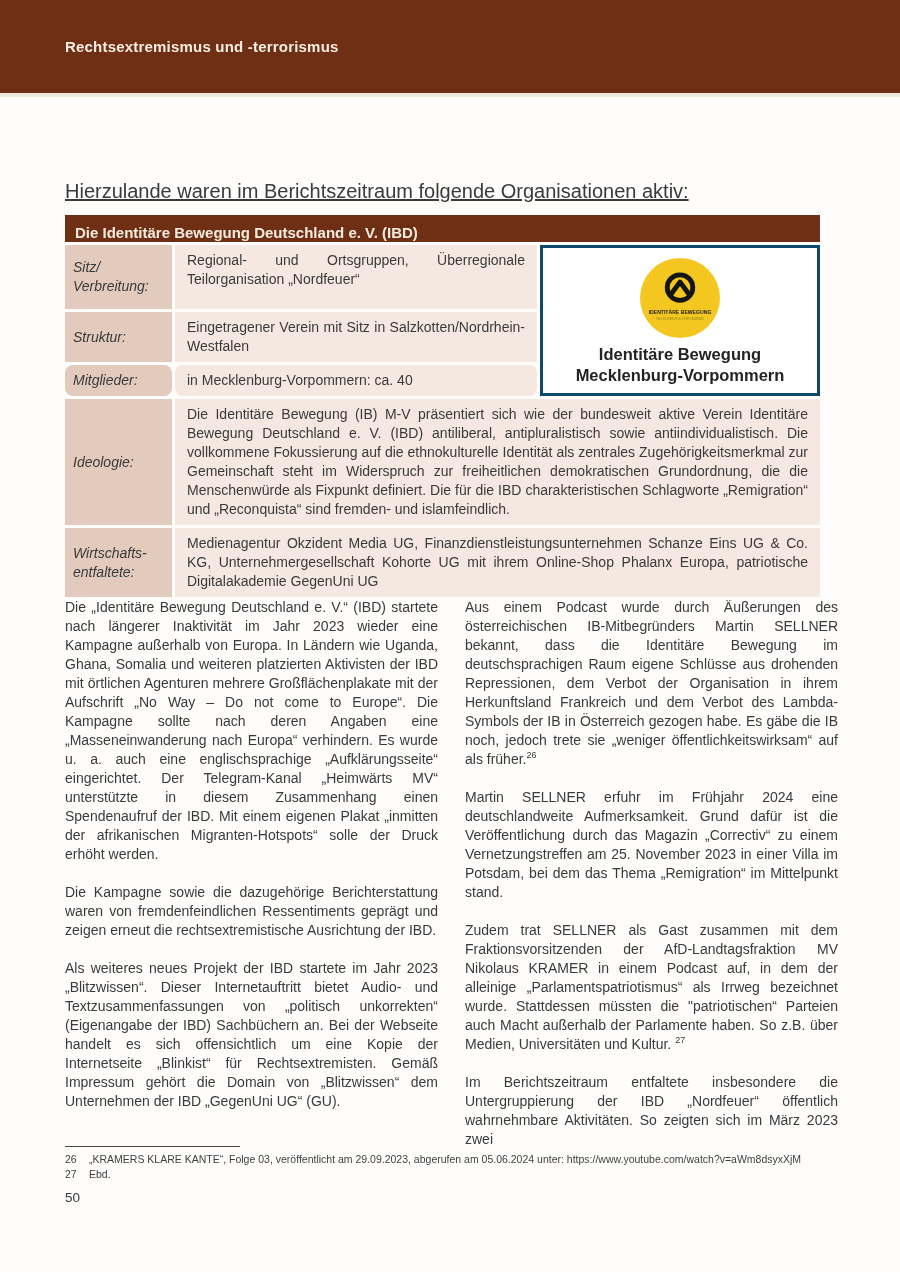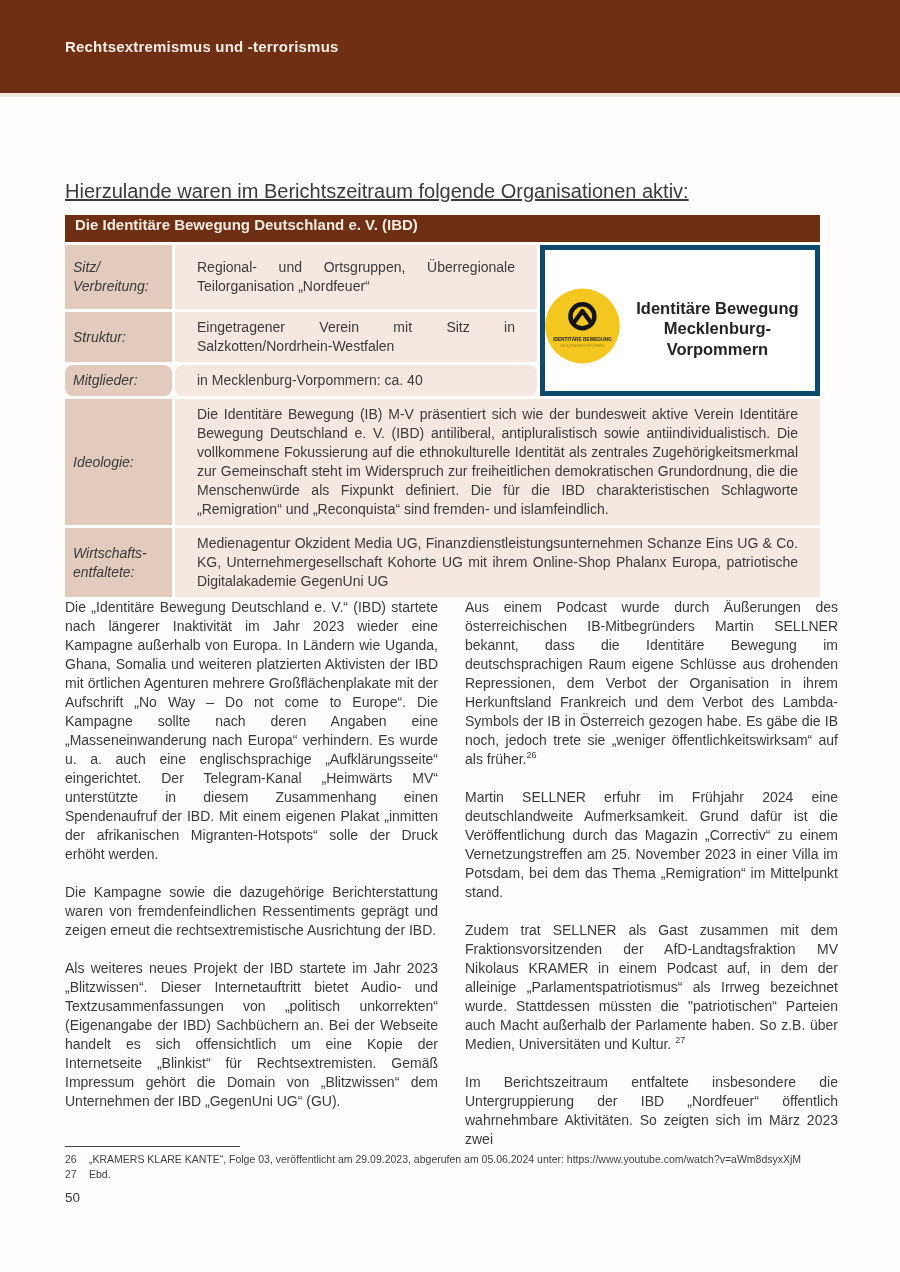--- a/index.html
+++ b/index.html
@@ -10,32 +10,32 @@
   .topbar { position:absolute; top:0; left:0; width:900px; height:97px;
             background:#6e2f14; border-bottom:4px solid #f3e8dc; box-sizing:border-box;
             display:flex; align-items:center; }
   .topbar-title { margin-left:65px; color:#f7ede2; font-weight:bold; font-size:15px; letter-spacing:0.2px; }
 
   .intro { position:absolute; top:180px; left:65px; width:720px; font-size:20px;text-decoration:underline; }
 
   
   .orgtable { position:absolute; top:215px; left:65px; width:755px; }
   .orgtable-header { background:#6e2f14; color:#f7ece0; font-weight:bold; font-size:15px;
-                     padding:0 10px; box-sizing:border-box; height:27px; line-height:19px; }
+                     padding:8px 10px; box-sizing:border-box; height:27px; line-height:19px; }
   .orgtable-grid { display:grid; grid-template-columns:107px 362px 280px; gap:3px; margin-top:3px;
                    font-size:14px; line-height:1.36; }
   .cell { box-sizing:border-box; }
   .cell-label { background:#e2cbbd; padding:6px 8px; display:flex; align-items:center; }
   .cell-label span { white-space:pre-line;font-style:italic; }
-  .cell-value { background:#f5e8e1; padding:6px 22px; display:flex; align-items:center;
+  .cell-value { background:#f5e8e1; padding:6px 12px; display:flex; align-items:flex-start;
                 text-align:justify; }
   .r1 { min-height:64px; } .r2 { min-height:46px; } .r3 { min-height:24px;border-radius:8px; }
   .cell-wide { grid-column:2 / 4; }
-  .cell-logo { grid-column:3; grid-row:1 / 4; background:#ffffff; border:5px solid #0c4a6e;
-               display:flex; flex-direction:row; align-items:center; padding-top:10px; }
+  .cell-logo { grid-column:3; grid-row:1 / 4; background:#ffffff; border:3px solid #0c4a6e;
+               display:flex; flex-direction:column; align-items:center; padding-top:10px; }
   .logo-caption { margin-top:6px; text-align:center; font-size:16.5px; font-weight:bold;
                   color:#232323; line-height:1.25; }
 
   
   .bodycols { position:absolute; top:598px; left:65px; width:773px; display:flex; gap:27px;
               font-size:14px; line-height:19px; text-align:justify; }
   .col { width:382px; }
   .col p { margin:0 0 19px 0; }
   sup { font-size:9px; line-height:0; vertical-align:super; }
 

